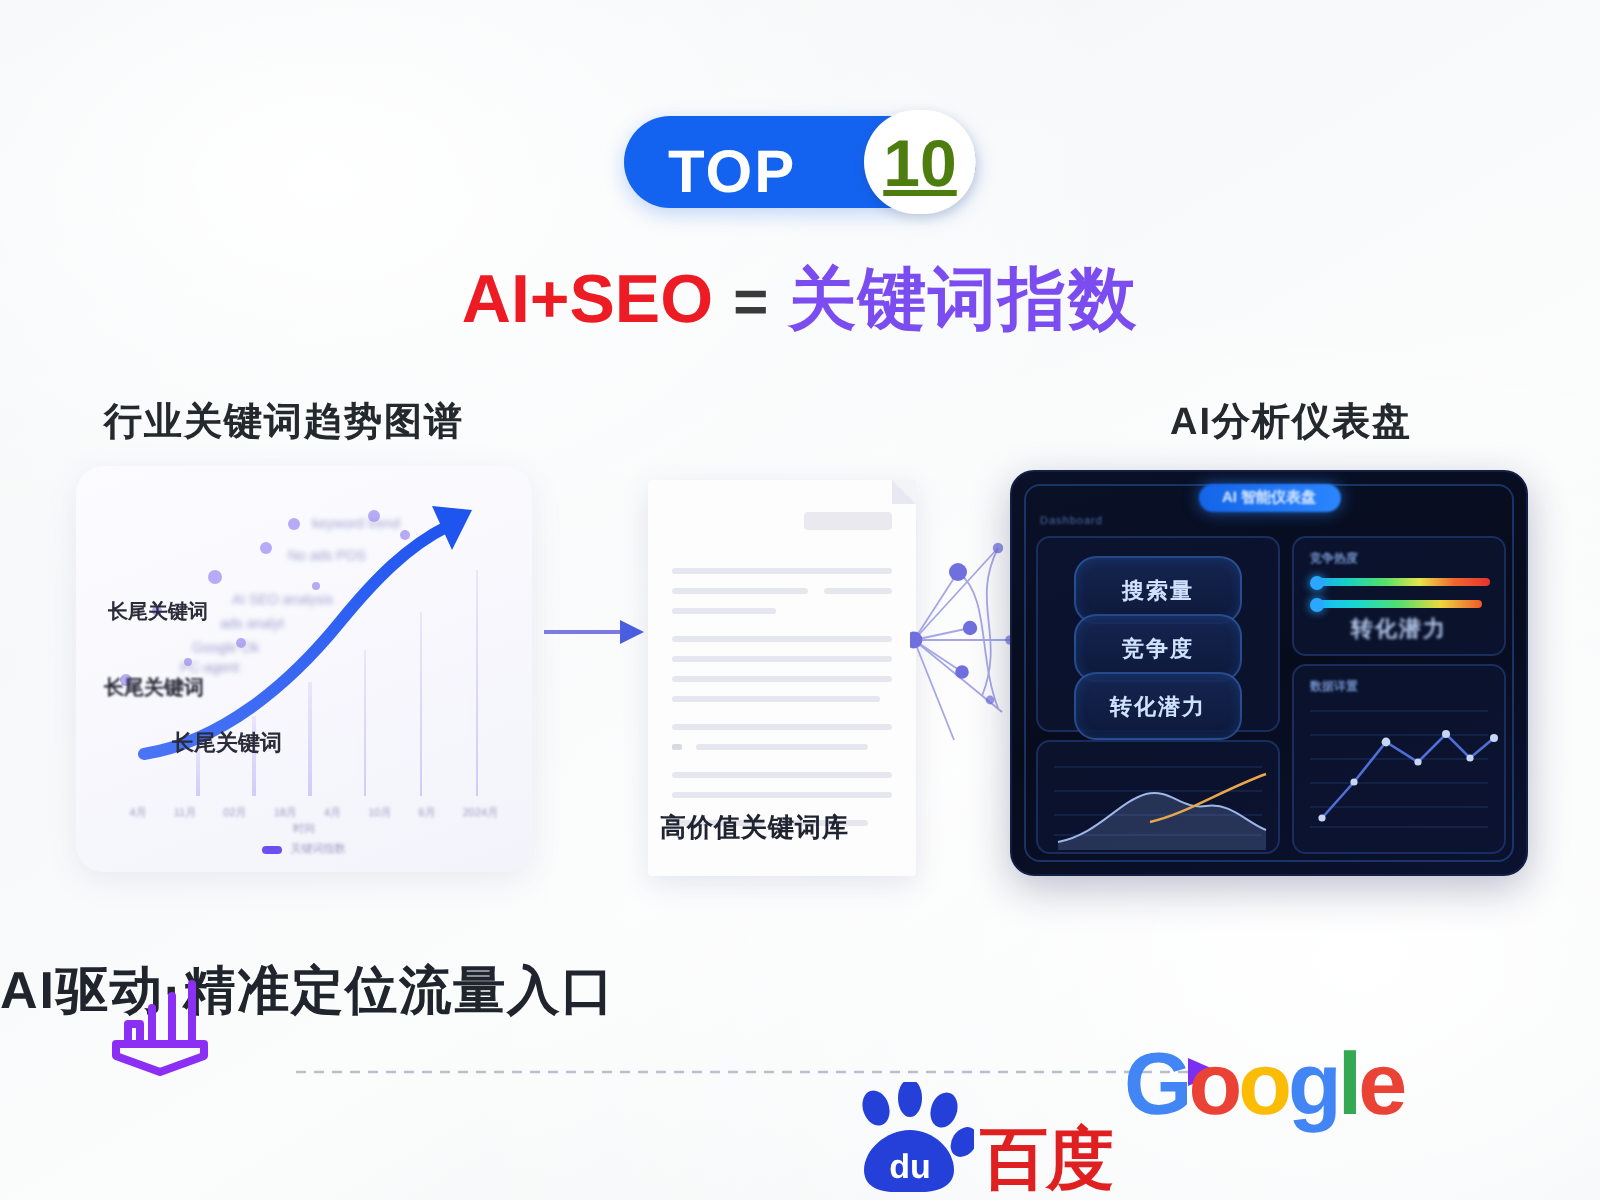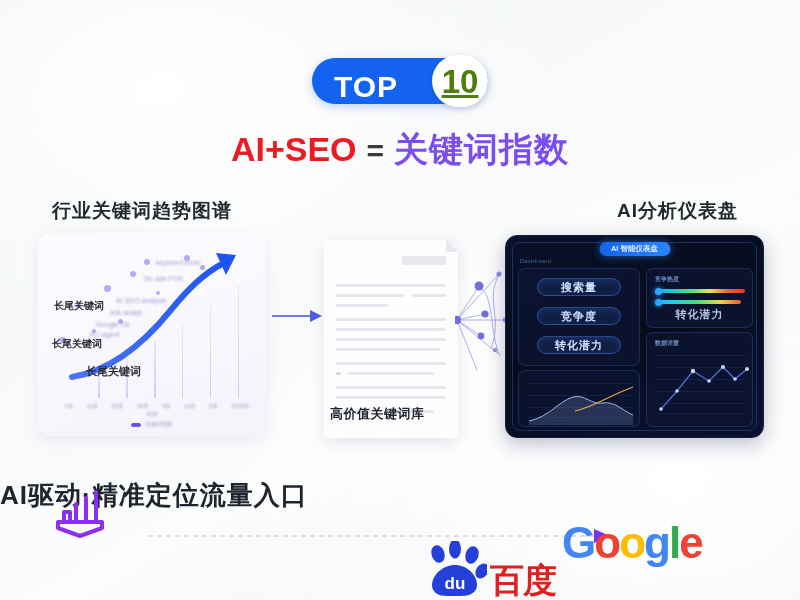--- a/index.html
+++ b/index.html
@@ -45,21 +45,21 @@
   .main-title .seo { color: #ed1c24; letter-spacing: 0px; }
   .main-title .eq { color: #3a3a3a; margin: 0 10px; font-size: 30px; }
   .main-title .cn { color: #7b4df0; letter-spacing: 1px; }
 
   
   .sec-head {
     position: absolute; font-size: 19px; font-weight: bold;
     color: #24292e; letter-spacing: 1px; white-space: nowrap;
   }
   .sec-left  { left: 52px; top: 198px; }
-  .sec-right { left: 585px; top: 198px; margin-left: 32px; }
+  .sec-right { left: 585px; top: 198px; }
 
   
   .chart-card {
     position: absolute; left: 38px; top: 233px;
     width: 228px; height: 203px;
     background: linear-gradient(160deg,#fcfcff 0%, #f7f7fd 55%, #f3f3fb 100%);
     border-radius: 14px;
     box-shadow: 0 4px 16px rgba(90,90,160,.10);
     overflow: hidden;
   }
@@ -174,21 +174,21 @@
     position: absolute; background: rgba(12,22,52,.65);
     border: 1px solid rgba(52,96,180,.35); border-radius: 7px;
   }
   .p-left-top  { left: 12px; top: 32px; width: 122px; height: 98px; }
   .p-left-bot  { left: 12px; top: 134px; width: 122px; height: 57px; }
   .p-right-top { left: 140px; top: 32px; width: 107px; height: 60px; }
   .p-right-bot { left: 140px; top: 96px; width: 107px; height: 95px; }
 
   .pill {
     position: absolute; left: 50%; transform: translateX(-50%);
-    width: 84px; height: 18px; border-radius: 11px;
+    width: 84px; height: 34px; border-radius: 11px;
     background: linear-gradient(180deg, rgba(22,40,85,.9), rgba(14,26,60,.9));
     border: 1px solid rgba(70,130,230,.45);
     display: flex; align-items: center; justify-content: center;
     color: #cfe2ff; font-size: 11px; font-weight: bold;
     letter-spacing: 1px;
     box-shadow: 0 0 6px rgba(40,110,220,.25) inset;
   }
   .pill.p1 { top: 9px; }
   .pill.p2 { top: 38px; }
   .pill.p3 { top: 67px; }

